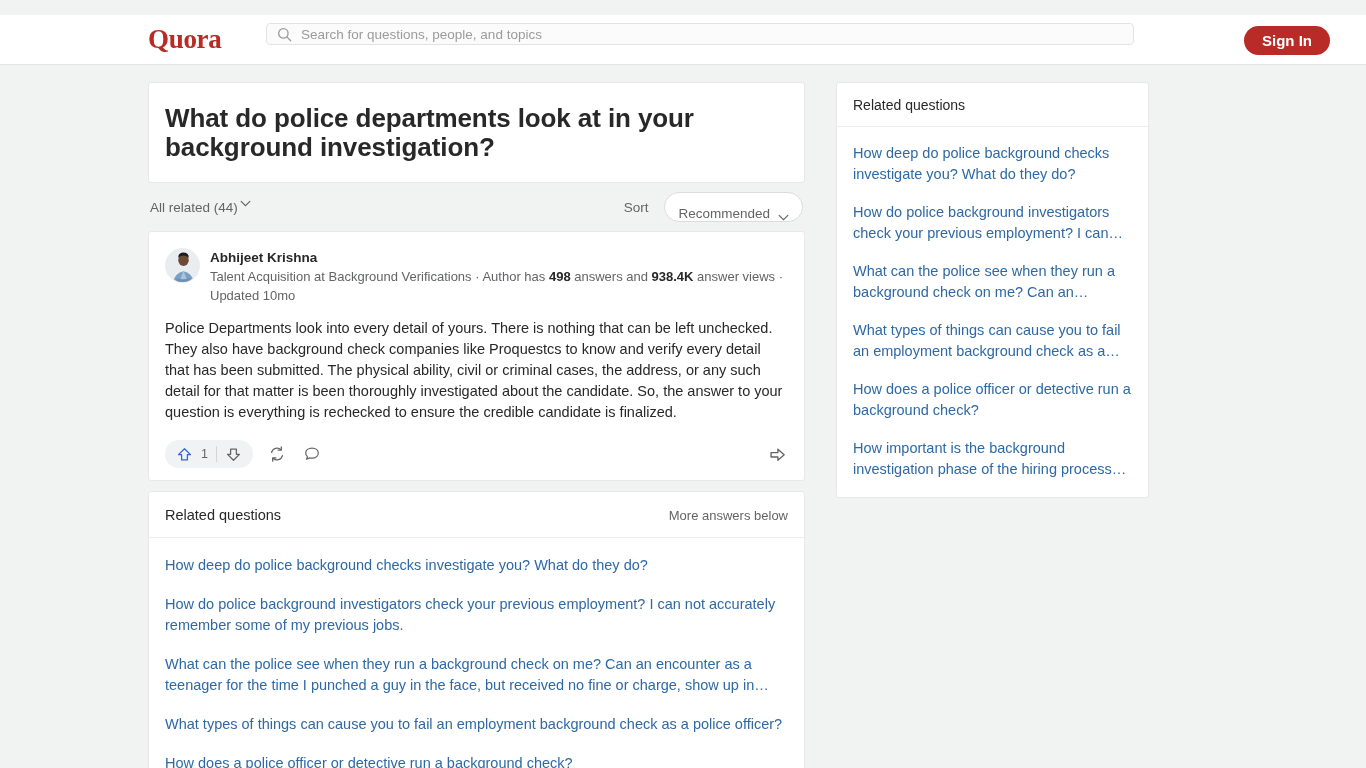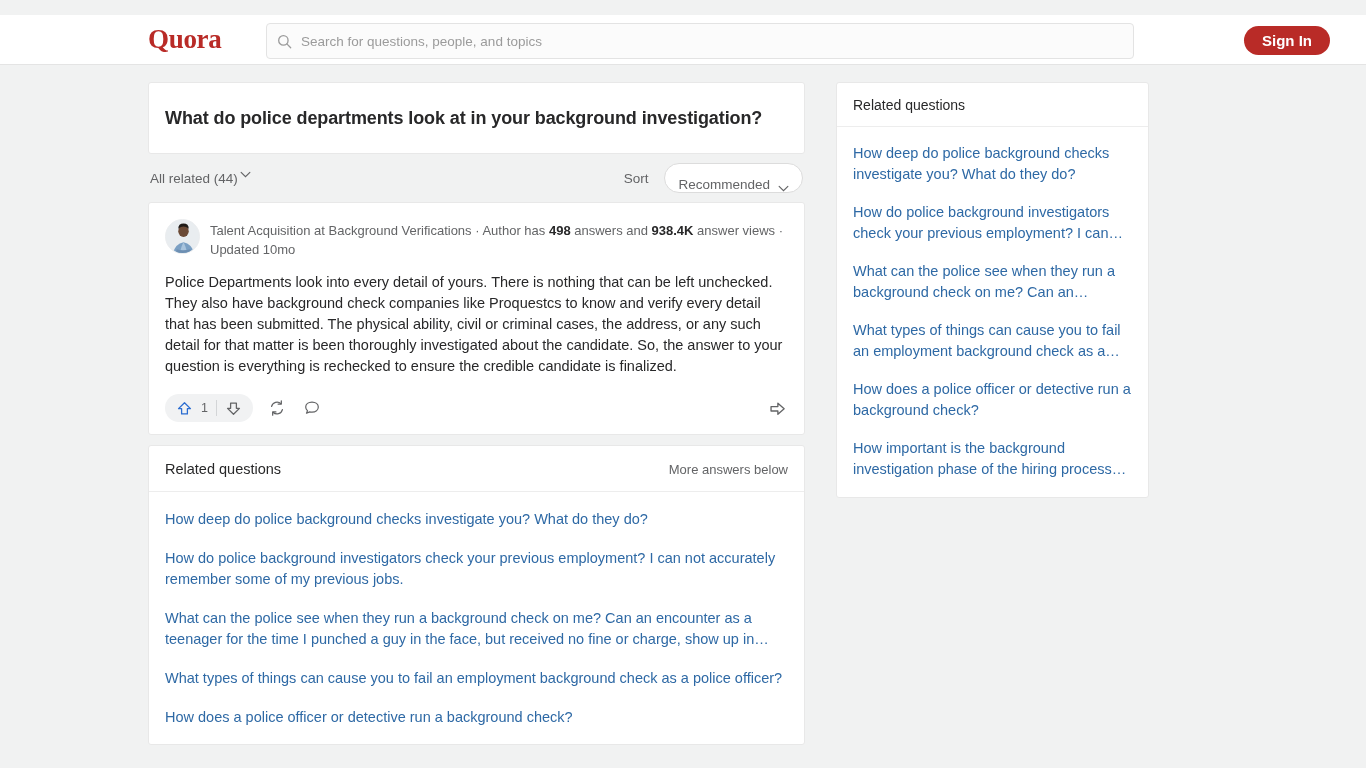--- a/index.html
+++ b/index.html
@@ -19,21 +19,21 @@
     display: flex; align-items: center;
   }
   .logo {
     position: absolute; left: 148px; top: 9px;
     font-family: "Liberation Serif", serif;
     font-weight: bold; font-size: 27px;
     color: #b92b27; letter-spacing: -0.3px;
   }
   .search-wrap {
     position: absolute; left: 266px; top: 8px;
-    width: 868px; height: 36px;
+    width: 868px; height: 22px;
     background: #fbfbfb;
     border: 1px solid #e3e3e3;
     border-radius: 4px;
     display: flex; align-items: center;
     padding: 0 10px;
   }
   .search-icon { width: 15px; height: 15px; margin-right: 9px; flex: none; }
   .search-input {
     border: none; outline: none; background: transparent;
     font-family: "Liberation Sans", sans-serif;
@@ -57,21 +57,21 @@
 
   .card {
     background: #ffffff;
     border: 1px solid #e8e8e8;
     border-radius: 3px;
   }
 
   
   .qcard { padding: 21px 16px 20px 16px; }
   .qtitle {
-    font-size: 18px; font-weight: bold; color: #282829;
+    font-size: 26px; font-weight: bold; color: #282829;
     line-height: 29px; letter-spacing: -0.1px;
   }
 
   
   .filterbar {
     height: 48px; display: flex; align-items: center;
     justify-content: space-between; padding: 0 2px;
   }
   .filter-left {
     display: flex; align-items: flex-start; gap: 2px;
@@ -209,20 +209,21 @@
         <svg viewBox="0 0 36 36" width="35" height="35">
           <rect width="36" height="36" fill="#e9edf0"></rect>
           <ellipse cx="18" cy="11.5" rx="5.4" ry="6" fill="#6b4a36"></ellipse>
           <path d="M12.6 9 q5.4 -4.5 10.8 0 q0 -5.5 -5.4 -5.5 q-5.4 0 -5.4 5.5Z" fill="#1f1a17"></path>
           <path d="M7 36 q1.5 -11 11 -13 q9.5 2 11 13Z" fill="#7ba0c4"></path>
           <path d="M18 23 q-2.4 4 -4 13 h8 q-1.6 -9 -4 -13Z" fill="#a9c4dd"></path>
           <path d="M11 30 q6 2 14 0 l1 6 h-16Z" fill="#6d8fb2"></path>
         </svg>
       </div>
       <div class="author-meta">
+        <div class="author-name">Abhijeet Krishna</div>
         <div class="author-cred"><span>Talent Acquisition at Background Verifications · Author has </span><b>498</b><span> answers and </span><b>938.4K</b><span> answer views · Updated 10mo</span></div>
       </div>
     </div>
 
     <div class="answer-body">Police Departments look into every detail of yours. There is nothing that can be left unchecked. They also have background check companies like Proquestcs to know and verify every detail that has been submitted. The physical ability, civil or criminal cases, the address, or any such detail for that matter is been thoroughly investigated about the candidate. So, the answer to your question is everything is rechecked to ensure the credible candidate is finalized.</div>
 
     <div class="actionbar">
       <div class="actions-left">
         <div class="vote-pill">
           <div class="vote-up">

